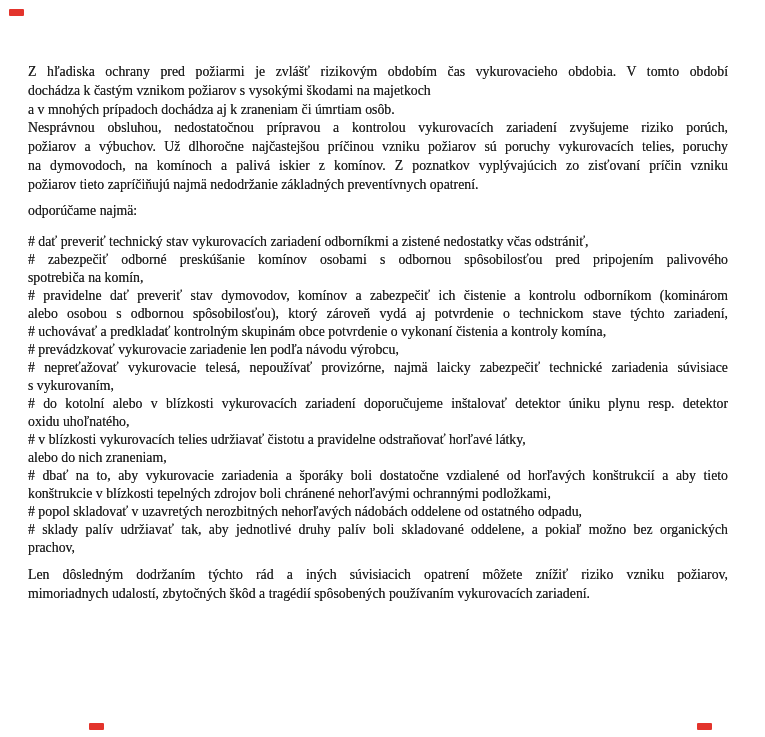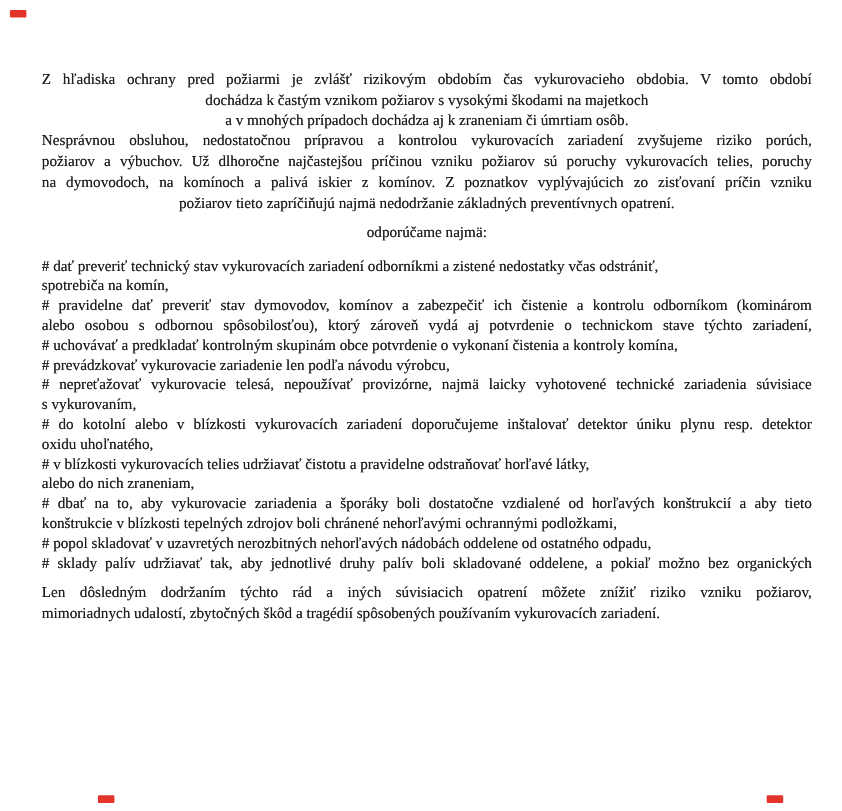--- a/index.html
+++ b/index.html
@@ -10,36 +10,36 @@
   .page {
     position: relative;
     width: 765px;
     height: 737px;
     background: #ffffff;
     overflow: hidden;
     font-family: "Liberation Serif", "DejaVu Serif", serif;
   }
   .doc {
     position: absolute;
-    left: 38px;
+    left: 28px;
     top: 63px;
     width: 700px;
     color: #1e1e1e;
     font-size: 13.8px;
     
     text-shadow: 0 0 0.6px rgba(30,30,30,0.75);
   }
   .block { margin: 0; }
   .b-intro            { margin-top: 0; }
   .b-recommendation-lead { margin-top: 7px; }
   .b-bullet-list      { margin-top: 13px; }
   .b-closing          { margin-top: 8px; }
 
   .b-intro .line,
-  .b-recommendation-lead .line { line-height: 18.8px; text-align: center; }
+  .b-recommendation-lead .line { line-height: 18.8px; }
   .b-bullet-list .line         { line-height: 18.0px; }
   .b-closing .line             { line-height: 19.0px; }
 
   .line {
     display: block;
     text-align: left;
   }
   .line.j {
     text-align: justify;
     text-align-last: justify;
@@ -61,35 +61,37 @@
         <div class="line j">Nesprávnou obsluhou, nedostatočnou prípravou a kontrolou vykurovacích zariadení zvyšujeme riziko porúch,</div>
         <div class="line j">požiarov a výbuchov. Už dlhoročne najčastejšou príčinou vzniku požiarov sú poruchy vykurovacích telies, poruchy</div>
         <div class="line j">na dymovodoch, na komínoch a palivá iskier z komínov. Z poznatkov vyplývajúcich zo zisťovaní príčin vzniku</div>
         <div class="line">požiarov tieto zapríčiňujú najmä nedodržanie základných preventívnych opatrení.</div>
       </div>
     <div class="block b-recommendation-lead">
         <div class="line">odporúčame najmä:</div>
       </div>
     <div class="block b-bullet-list">
         <div class="line"># dať preveriť technický stav vykurovacích zariadení odborníkmi a zistené nedostatky včas odstrániť,</div>
+        <div class="line j"># zabezpečiť odborné preskúšanie komínov osobami s odbornou spôsobilosťou pred pripojením palivového</div>
         <div class="line">spotrebiča na komín,</div>
         <div class="line j"># pravidelne dať preveriť stav dymovodov, komínov a zabezpečiť ich čistenie a kontrolu odborníkom (kominárom</div>
         <div class="line j">alebo osobou s odbornou spôsobilosťou), ktorý zároveň vydá aj potvrdenie o technickom stave týchto zariadení,</div>
         <div class="line"># uchovávať a predkladať kontrolným skupinám obce potvrdenie o vykonaní čistenia a kontroly komína,</div>
         <div class="line"># prevádzkovať vykurovacie zariadenie len podľa návodu výrobcu,</div>
-        <div class="line j"># nepreťažovať vykurovacie telesá, nepoužívať provizórne, najmä laicky vyhotovené technické zariadenia súvisiace</div>
+        <div class="line j"># nepreťažovať vykurovacie telesá, nepoužívať provizórne, najmä laicky zabezpečiť technické zariadenia súvisiace</div>
         <div class="line">s vykurovaním,</div>
         <div class="line j"># do kotolní alebo v blízkosti vykurovacích zariadení doporučujeme inštalovať detektor úniku plynu resp. detektor</div>
         <div class="line">oxidu uhoľnatého,</div>
         <div class="line"># v blízkosti vykurovacích telies udržiavať čistotu a pravidelne odstraňovať horľavé látky,</div>
         <div class="line">alebo do nich zraneniam,</div>
         <div class="line j"># dbať na to, aby vykurovacie zariadenia a šporáky boli dostatočne vzdialené od horľavých konštrukcií a aby tieto</div>
         <div class="line">konštrukcie v blízkosti tepelných zdrojov boli chránené nehorľavými ochrannými podložkami,</div>
         <div class="line"># popol skladovať v uzavretých nerozbitných nehorľavých nádobách oddelene od ostatného odpadu,</div>
         <div class="line j"># sklady palív udržiavať tak, aby jednotlivé druhy palív boli skladované oddelene, a pokiaľ možno bez organických</div>
+        <div class="line">prachov,</div>
       </div>
     <div class="block b-closing">
         <div class="line j">Len dôsledným dodržaním týchto rád a iných súvisiacich opatrení môžete znížiť riziko vzniku požiarov,</div>
         <div class="line">mimoriadnych udalostí, zbytočných škôd a tragédií spôsobených používaním vykurovacích zariadení.</div>
       </div>
   </div>
   <div id="marks-layer">
       <div class="red-mark" style="left: 9px; top: 9px; width: 15px; height: 7px; background: rgb(227, 52, 44);"></div>
       <div class="red-mark" style="left: 89px; top: 723px; width: 15px; height: 7px; background: rgb(227, 52, 44);"></div>
       <div class="red-mark" style="left: 697px; top: 723px; width: 15px; height: 7px; background: rgb(227, 52, 44);"></div>

